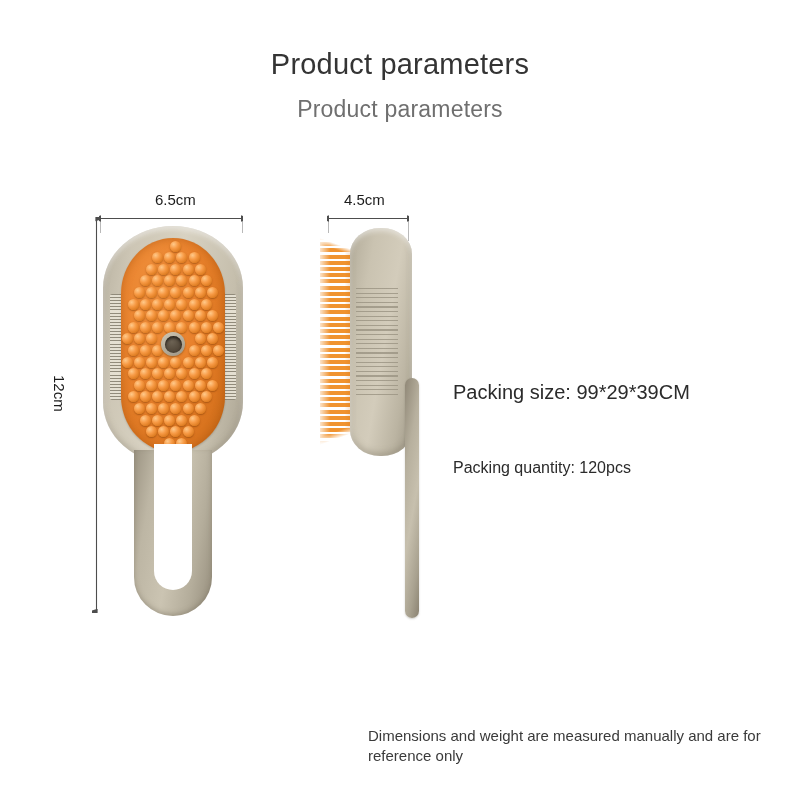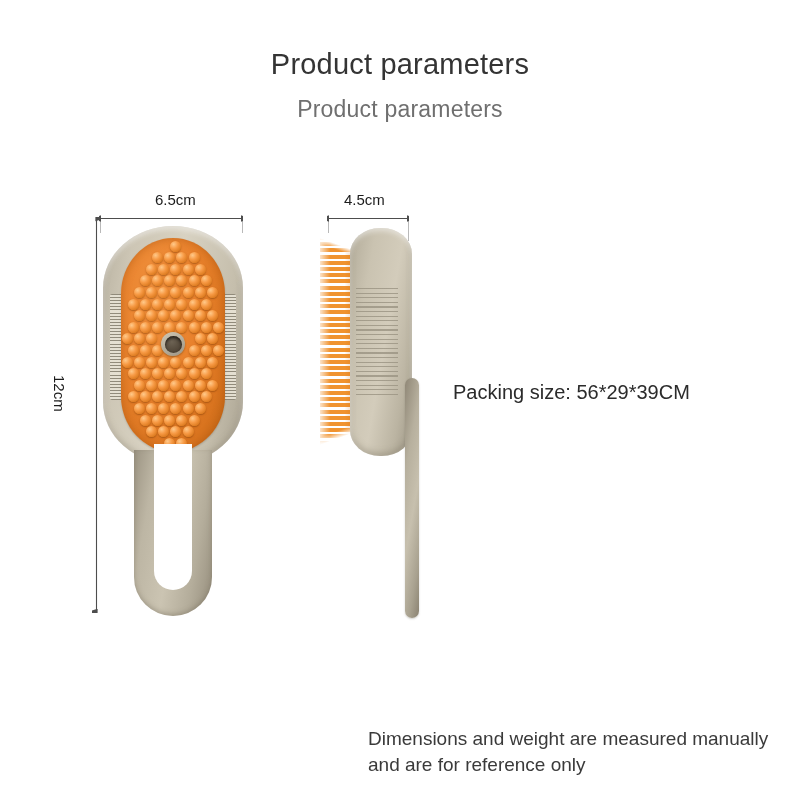--- a/index.html
+++ b/index.html
@@ -102,21 +102,21 @@
   #spec-0 { left: 453px; top: 310px; font-size: 20px; }
   #spec-1 { left: 453px; top: 381px; font-size: 20px; }
   #spec-2 { left: 453px; top: 459px; font-size: 16px; }
 
   
   #footer-note {
     position: absolute;
     left: 368px;
     top: 726px;
     width: 420px;
-    font-size: 19px;
+    font-size: 15px;
     line-height: 1.35;
     color: #3a3a3a;
   }
 
   
   #brush-front {
     position: absolute;
     left: 103px;
     top: 226px;
     width: 140px;
@@ -470,16 +470,17 @@
       <marker id="avT" markerWidth="9" markerHeight="9" refX="3" refY="8" orient="auto">
         <path d="M0,9 L6,9 L3,0 z" fill="#4d4d4d"></path>
       </marker>
       <marker id="avB" markerWidth="9" markerHeight="9" refX="3" refY="1" orient="auto">
         <path d="M0,0 L6,0 L3,9 z" fill="#4d4d4d"></path>
       </marker>
     </defs>
     <line x1="4.5" y1="1" x2="4.5" y2="395" stroke="#4d4d4d" stroke-width="1.1" marker-start="url(#avT)" marker-end="url(#avB)"></line>
   </svg>
 
-  <div class="spec-line" id="spec-1">Packing size: 56*29*39CM</div>
+  <div class="spec-line" id="spec-1">Packing size: 99*29*39CM</div>
+  <div class="spec-line" id="spec-2">Packing quantity: 120pcs</div>
 
   <div id="footer-note">Dimensions and weight are measured manually and are for reference only</div>
 </div>
 
 </body></html>

